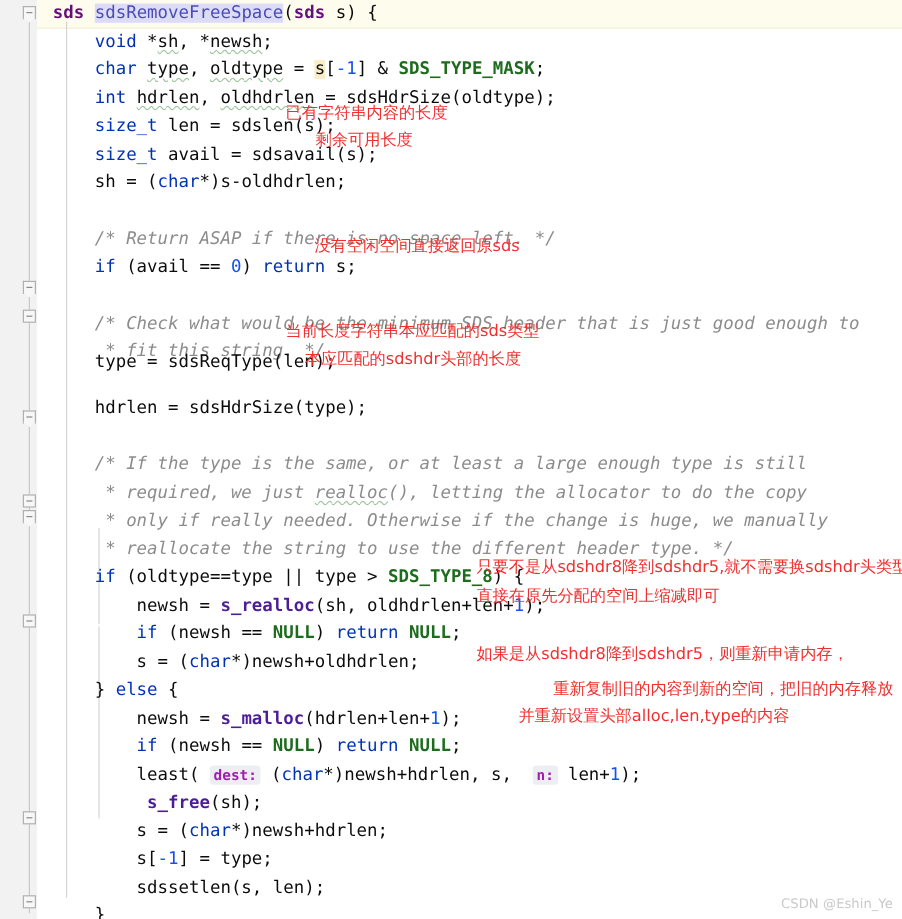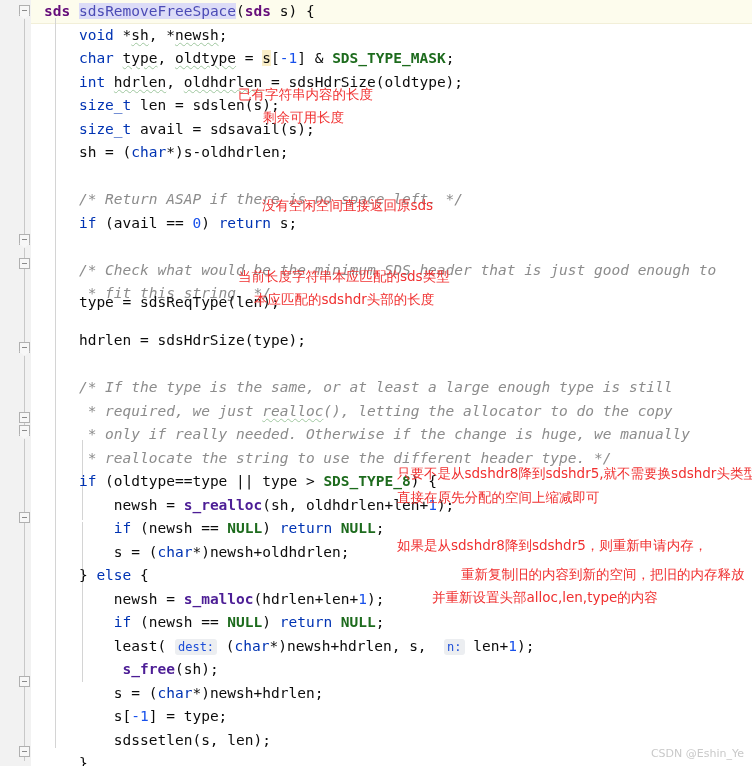--- a/index.html
+++ b/index.html
@@ -73,23 +73,24 @@
   .fnname{color:#4b4bb5;}
   .cmt{color:#8c8c8c;font-style:italic;}
   .num{color:#1750eb;}
   .const{color:#1d6b1d;font-weight:bold;}
   .macro{color:#1d6b1d;font-weight:bold;}
   .gfn{color:#4c1d95;font-weight:bold;}
   .plain{color:#0b0b0b;}
   .sel{background:#dcdcf7;}
   .idhl{background:#faeec8;}
   .hint{
-    background:#eceef1;color:#1d4ed8;
+    background:#eceef1;color:#a21caf;
     font-size:12px;border-radius:3px;
     padding:1px 3px 1px 3px;
+    font-weight:bold;
   }
   .wavy{
     text-decoration:underline;
     text-decoration-style:wavy;
     text-decoration-color:#9fc79f;
     text-decoration-thickness:1px;
     text-underline-offset:2px;
   }
 
   

